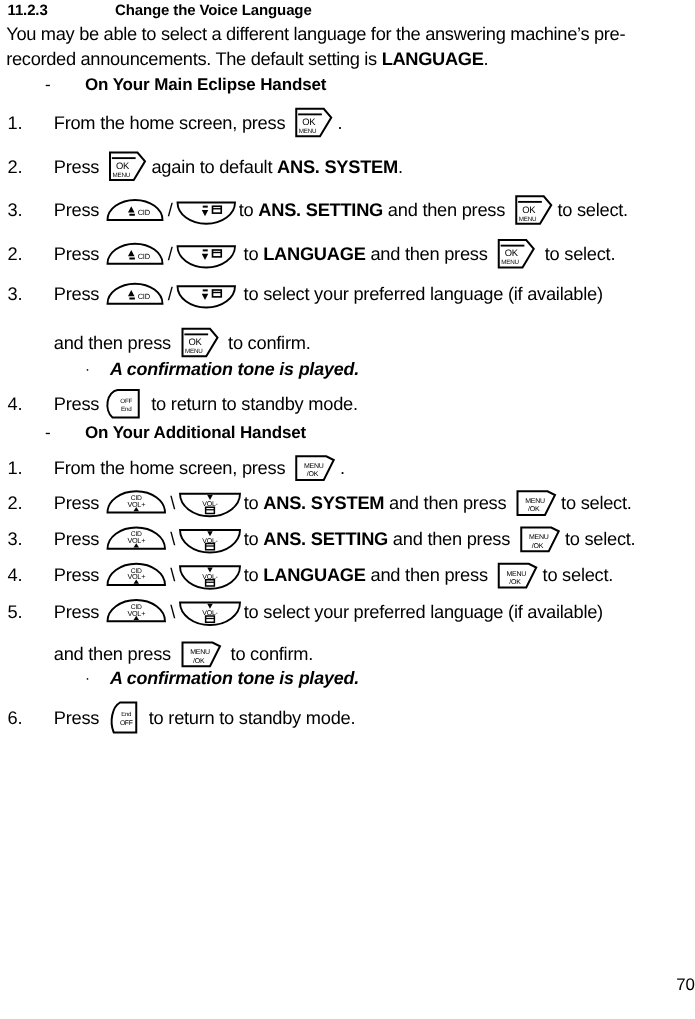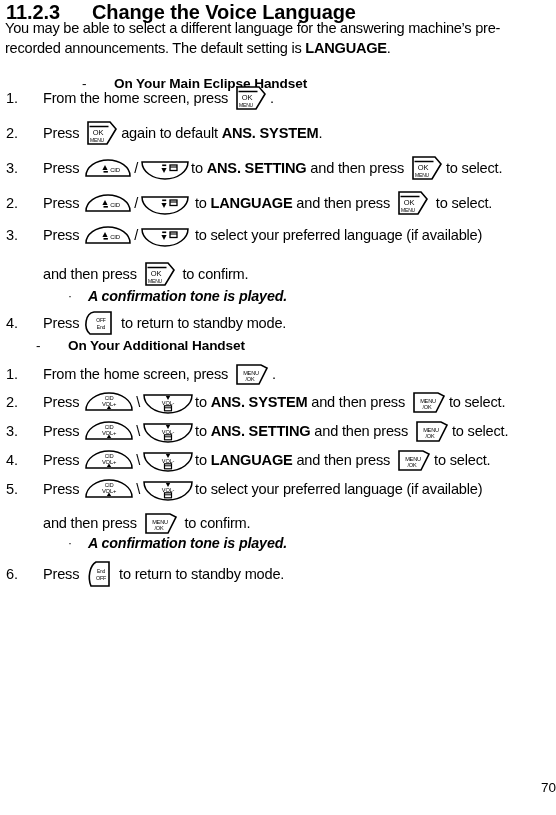--- a/index.html
+++ b/index.html
@@ -21,21 +21,21 @@
     height: 815px;
     padding: 0;
     box-sizing: border-box;
   }
 
   
   .h3 {
     position: absolute;
     left: 6px;
     top: 1px;
-    font-size: 20px;
+    font-size: 12px;
     font-weight: bold;
     letter-spacing: -0.1px;
     white-space: pre;
   }
   .h3 .num { display: inline-block; width: 86px; }
 
   .intro {
     position: absolute;
     left: 5px;
     top: 19px;
@@ -123,21 +123,21 @@
 </style>
 </head>
 <body>
 
 <div class="page">
 
   <div class="h3"><span class="num">11.2.3</span><span>Change the Voice Language</span></div>
 
   <div class="intro"><span>You may be able to select a different language for the answering machine’s pre- recorded announcements. The default setting is </span><b>LANGUAGE</b><span>.</span></div>
 
-  <div class="subhead" style="left:36px; top:76px;margin-left:46px;"><span class="dash">-</span><span>On Your Main Eclipse Handset</span></div>
+  <div class="subhead" style="left:36px; top:60px;"><span class="dash">-</span><span>On Your Main Eclipse Handset</span></div>
 
   <div class="step" style="top:85px;">
     <span class="idx">1.</span><span>From the home screen, press</span>
     <span class="key key-ok">
       <svg viewBox="0 0 32 26">
           <path d="M2 2 L24 2 L30 9 L21 24 L2 24 Z" fill="#fff" stroke="#000" stroke-width="1.6"></path>
           <line x1="3.5" y1="6.5" x2="22.5" y2="6.5" stroke="#000" stroke-width="1.5"></line>
           <text x="12" y="15" font-family="Liberation Sans, sans-serif" font-size="7.5" text-anchor="middle" fill="#000">OK</text>
           <text x="11" y="21.5" font-family="Liberation Sans, sans-serif" font-size="5" text-anchor="middle" fill="#000">MENU</text>
         </svg>

